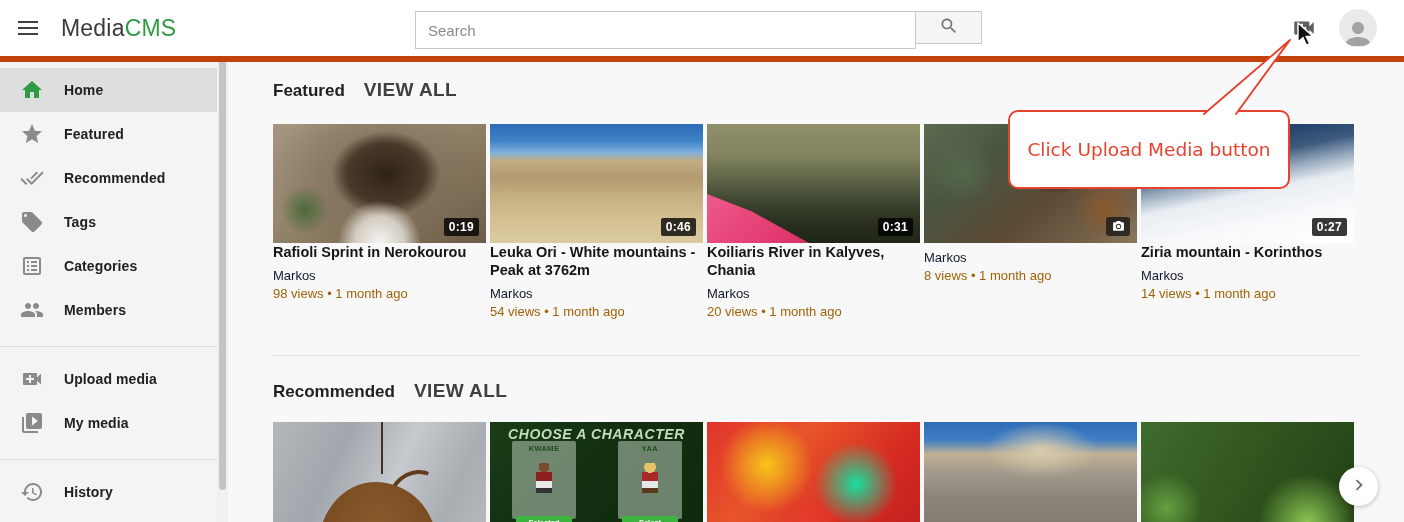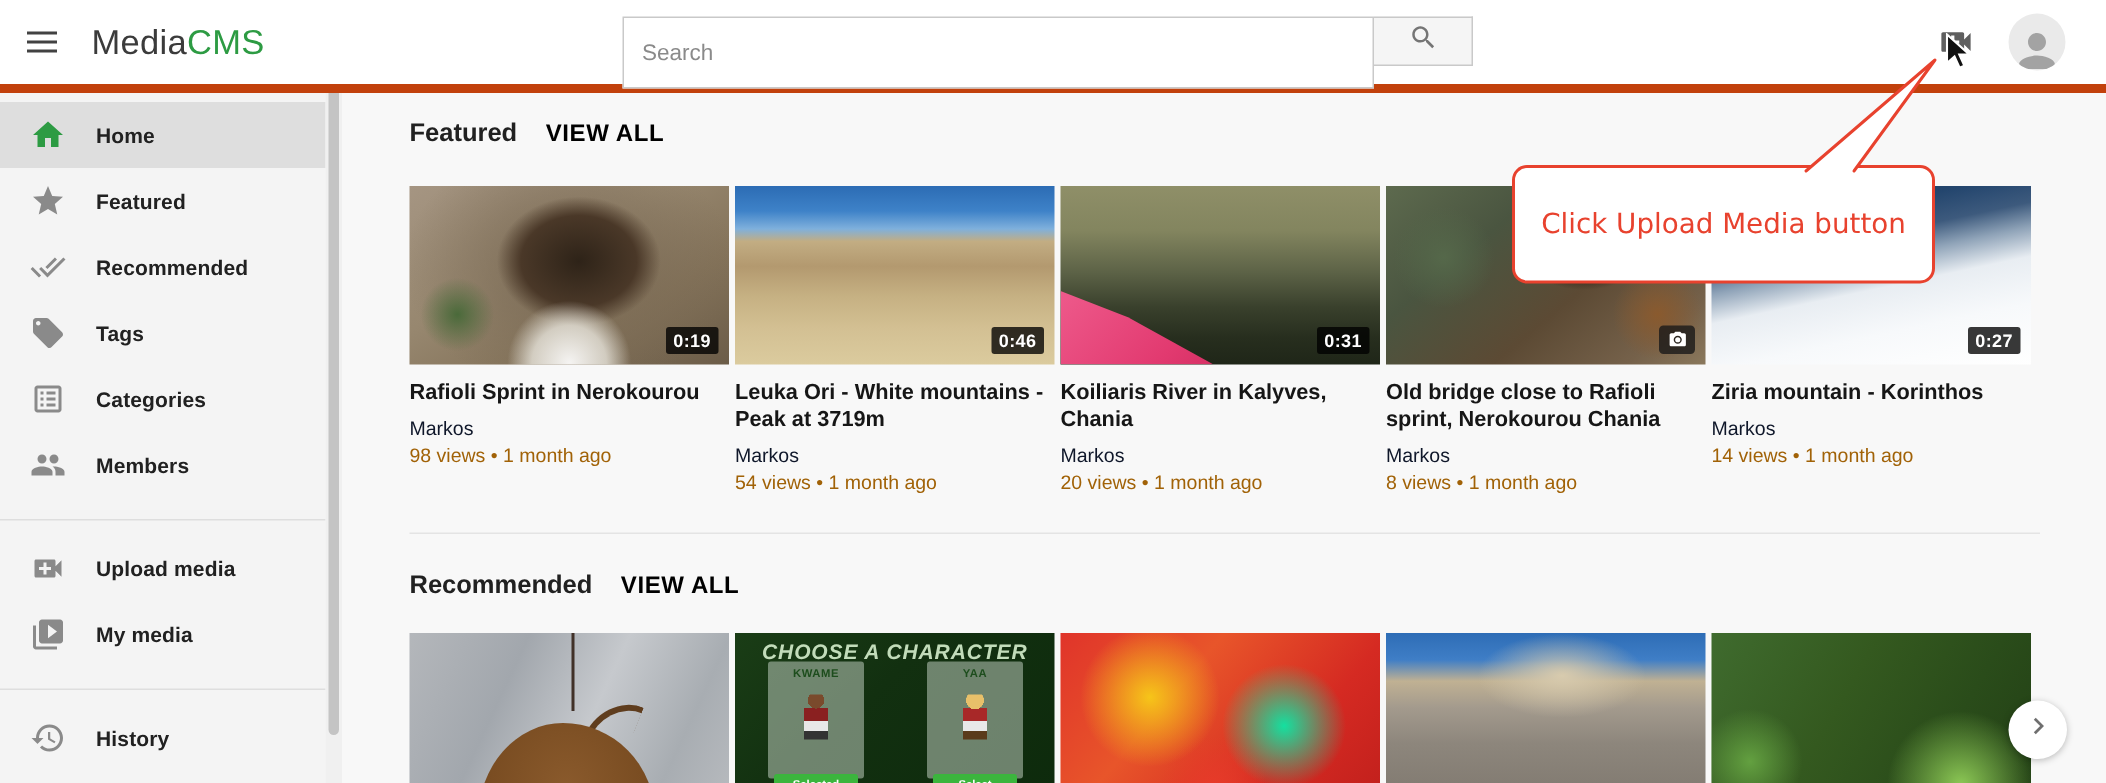--- a/index.html
+++ b/index.html
@@ -7,51 +7,51 @@
   .screen{position:relative;width:1404px;height:522px;overflow:hidden;background:#f8f8f8;}
 
   
   .header{position:absolute;top:0;left:0;width:1404px;height:56px;background:#fff;border-bottom:6px solid #c2410c;z-index:5;}
   .hamburger{position:absolute;left:14px;top:14px;width:30px;height:28px;display:flex;flex-direction:column;justify-content:center;gap:4px;cursor:pointer;}
   .hamburger span{display:block;width:20px;height:2px;background:#424242;margin-left:4px;}
   .logo{position:absolute;left:61px;top:0;height:56px;line-height:56px;font-size:23px;letter-spacing:.2px;cursor:pointer;}
   .logo .lb{color:#3b3b3b;}
   .logo .lg{color:#2d9b43;}
   .searchwrap{position:absolute;left:415px;top:11px;display:flex;}
-  .searchwrap input{box-sizing:border-box;width:501px;height:48px;border:1px solid #c9c9c9;background:#fff;padding:0 12px;font-size:15px;color:#333;outline:none;font-family:"Liberation Sans",sans-serif;}
+  .searchwrap input{box-sizing:border-box;width:501px;height:38px;border:1px solid #c9c9c9;background:#fff;padding:0 12px;font-size:15px;color:#333;outline:none;font-family:"Liberation Sans",sans-serif;}
   .searchwrap input::placeholder{color:#8a8a8a;}
   .searchbtn{box-sizing:border-box;width:66px;height:33px;border:1px solid #c9c9c9;border-left:none;background:#f5f5f5;display:flex;align-items:center;justify-content:center;cursor:pointer;}
   .upload-ico{position:absolute;left:1291px;top:15px;width:26px;height:26px;cursor:pointer;}
   .avatar{position:absolute;left:1339px;top:9px;width:38px;height:38px;border-radius:50%;background:#eaeaea;overflow:hidden;display:flex;align-items:flex-end;justify-content:center;cursor:pointer;}
 
   
   .sidebar{position:absolute;top:56px;left:0;width:217px;bottom:0;background:#f4f4f4;z-index:4;padding-top:12px;box-sizing:border-box;}
   .sb-item{position:relative;height:44px;display:flex;align-items:center;cursor:pointer;}
   .sb-item.active{background:#dedede;}
   .sb-item .ico{position:absolute;left:20px;width:24px;height:24px;display:flex;align-items:center;justify-content:center;}
   .sb-item .lbl{position:absolute;left:64px;font-size:14px;font-weight:bold;color:#212121;letter-spacing:.1px;}
   .sb-div{height:1px;background:#dedede;margin:14px 0 10px 0;}
   .sb-scroll{position:absolute;top:56px;left:217px;width:11px;bottom:0;background:#f0f0f0;z-index:4;}
   .sb-thumb{position:absolute;left:2px;top:2px;width:7px;height:432px;border-radius:4px;background:#c4c4c4;cursor:pointer;}
 
   
   .main{position:absolute;left:228px;top:56px;right:0;bottom:0;background:#f8f8f8;}
   .sec-head{position:absolute;left:45px;display:flex;align-items:baseline;gap:19px;}
   .sec-title{font-size:17px;font-weight:bold;color:#212121;}
-  .view-all{font-size:16px;color:#000000;letter-spacing:.4px;font-weight:bold;cursor:pointer;}
+  .view-all{font-size:19px;color:#404040;letter-spacing:.4px;font-weight:bold;cursor:pointer;}
   .feat-head{top:23px;}
   .rec-head{top:324px;}
   .cards{position:absolute;left:45px;display:flex;gap:4px;}
   .feat-cards{top:68px;}
   .rec-cards{top:366px;}
   .card{width:213px;}
   .thumb{position:relative;width:213px;height:119px;overflow:hidden;cursor:pointer;}
   .dur{position:absolute;right:7px;bottom:7px;background:rgba(0,0,0,.78);color:#fff;font-size:12px;font-weight:bold;padding:2px 5px;border-radius:2px;letter-spacing:.3px;}
   .photo-badge{position:absolute;right:7px;bottom:7px;background:rgba(25,25,25,.8);border-radius:3px;width:24px;height:19px;display:flex;align-items:center;justify-content:center;}
-  .c-title{margin-top:10px;font-size:14.5px;font-weight:bold;color:#161616;line-height:18px;cursor:pointer;}
+  .c-title{font-size:14.5px;font-weight:bold;color:#161616;line-height:18px;cursor:pointer;}
   .c-author{margin-top:7px;font-size:13px;color:#0f172a;line-height:16px;}
   .c-meta{margin-top:2px;font-size:13px;color:#a16207;line-height:16px;}
   .sec-divider{position:absolute;left:45px;top:299px;width:1087px;height:1px;background:#e4e4e4;}
 
   
   .thumb-f1{background:
     radial-gradient(circle 55px at 50% 99%, rgba(255,255,255,.92) 0%, rgba(238,236,228,.75) 45%, rgba(238,236,228,0) 75%),
     radial-gradient(ellipse 70px 55px at 53% 42%, #2e2318 0%, #4a3828 55%, rgba(74,56,40,0) 78%),
     radial-gradient(circle 35px at 15% 72%, #4a6a3a 0%, rgba(74,106,58,0) 70%),
     radial-gradient(ellipse 130px 100px at 50% 45%, #7a6a55 0%, rgba(122,106,85,0) 85%),
@@ -240,21 +240,21 @@
           <span class="dur">0:19</span>
         </div>
         <div class="c-title">Rafioli Sprint in Nerokourou</div>
         <div class="c-author">Markos</div>
         <div class="c-meta">98 views • 1 month ago</div>
       </div>
       <div class="card">
         <div class="thumb thumb-f2">
           <span class="dur">0:46</span>
         </div>
-        <div class="c-title">Leuka Ori - White mountains - Peak at 3719m</div>
+        <div class="c-title">Leuka Ori - White mountains - Peak at 3762m</div>
         <div class="c-author">Markos</div>
         <div class="c-meta">54 views • 1 month ago</div>
       </div>
       <div class="card">
         <div class="thumb thumb-f3">
           <div class="kayak"></div>
           <span class="dur">0:31</span>
         </div>
         <div class="c-title">Koiliaris River in Kalyves, Chania</div>
         <div class="c-author">Markos</div>
@@ -262,21 +262,20 @@
       </div>
       <div class="card">
         <div class="thumb thumb-f4">
           <span class="photo-badge">
             <svg width="13" height="13" viewBox="0 0 24 24" fill="#fff">
                 <circle cx="12" cy="12" r="3.2"></circle>
                 <path d="M9 2L7.17 4H4c-1.1 0-2 .9-2 2v12c0 1.1.9 2 2 2h16c1.1 0 2-.9 2-2V6c0-1.1-.9-2-2-2h-3.17L15 2H9zm3 15c-2.76 0-5-2.24-5-5s2.24-5 5-5 5 2.24 5 5-2.24 5-5 5z"></path>
               </svg>
           </span>
         </div>
-        <div class="c-title">Old bridge close to Rafioli sprint, Nerokourou Chania</div>
         <div class="c-author">Markos</div>
         <div class="c-meta">8 views • 1 month ago</div>
       </div>
       <div class="card">
         <div class="thumb thumb-f5">
           <span class="dur">0:27</span>
         </div>
         <div class="c-title">Ziria mountain - Korinthos</div>
         <div class="c-author">Markos</div>
         <div class="c-meta">14 views • 1 month ago</div>

